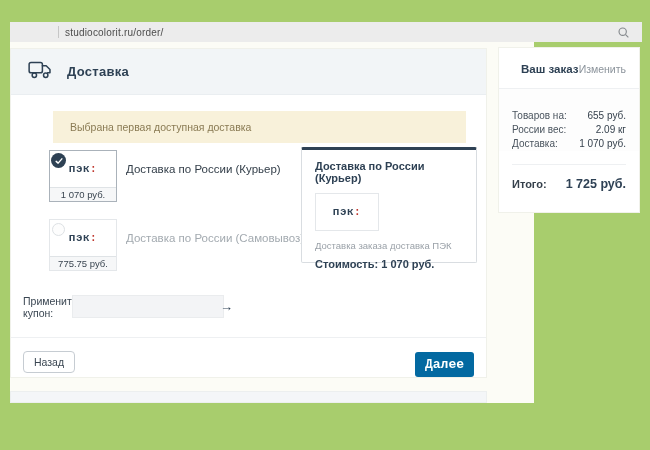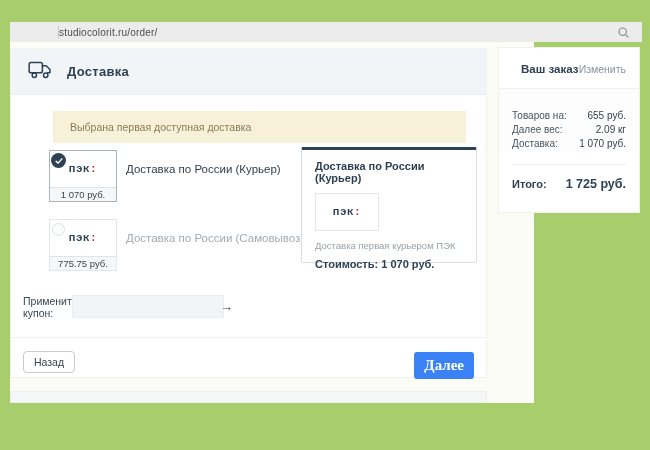--- a/index.html
+++ b/index.html
@@ -10,21 +10,21 @@
     position:relative;
     overflow:hidden;
   }
 
   
   .browser-bar {
     position:absolute; left:10px; top:22px; width:632px; height:20px;
     background:#ececec; display:flex; align-items:center;
   }
   .addr-sep { width:1px; height:12px; background:#c6c6c6; margin-left:48px; }
-  .addr-url { font-size:10px; color:#4d4d4d; margin-left:0; letter-spacing:.2px; }
+  .addr-url { font-size:10px; color:#4d4d4d; margin-left:6px; letter-spacing:.2px; }
   .addr-search { margin-left:auto; margin-right:12px; display:flex; align-items:center; cursor:pointer; }
 
   
   .page {
     position:absolute; left:10px; top:42px; width:524px; height:361px;
     background:#fcfcf6;
   }
 
   
   .main-card {
@@ -102,23 +102,23 @@
   .bottom-divider { position:absolute; left:0; top:288px; width:100%; border-top:1px solid #eef0f2; }
 
   .btn-back {
     position:absolute; left:12px; top:302px;
     background:#fff; border:1px solid #c6ccd2; border-radius:4px;
     font-size:10.5px; color:#3a4652; padding:4px 10px; cursor:pointer;
     font-family:"Liberation Sans",sans-serif;
   }
   .btn-next {
     position:absolute; right:12px; top:303px;
-    background:#3b82f6; border:none; border-radius:3px;
-    font-size:15px; font-weight:bold; color:#fff; padding:5px 10px; cursor:pointer;
-    font-family:Liberation Serif, serif;
+    background:#0369a1; border:none; border-radius:3px;
+    font-size:13px; font-weight:bold; color:#fff; padding:5px 10px; cursor:pointer;
+    font-family:Liberation Mono, monospace;
   }
 
   
   .sidebar {
     position:absolute; left:488px; top:5px; width:142px; height:166px;
     background:#fff; border:1px solid #f0f1ea;
   }
   .sb-header { display:flex; justify-content:space-between; align-items:center; padding:15px 13px 13px; }
   .sb-title { font-size:11.5px; font-weight:bold; color:#2e4154;padding-left:9px; }
   .sb-edit  { font-size:10.5px; color:#8b939b; cursor:pointer; }
@@ -190,21 +190,21 @@
       </div>
       <div class="opt-price">775.75 руб.</div>
     </div>
     <div class="opt-label gray" style="top:183px;">Доставка по России (Самовывоз)</div>
 
     <div class="detail-card">
       <div class="detail-title">Доставка по России (Курьер)</div>
       <div class="detail-logo-box">
         <span class="pek"><span>пэк</span><span class="colon">:</span></span>
       </div>
-      <div class="detail-desc">Доставка первая курьером ПЭК</div>
+      <div class="detail-desc">Доставка заказа доставка ПЭК</div>
       <div class="detail-cost">Стоимость: 1 070 руб.</div>
     </div>
 
     <div class="coupon-label">
       <div>Применить</div>
       <div>купон:</div>
     </div>
     <div class="coupon-box">
       <input class="coupon-input" type="text" style="">
       <button class="coupon-go">→</button>
@@ -221,21 +221,21 @@
       <span class="sb-title">Ваш заказ</span>
       <span class="sb-edit">Изменить</span>
     </div>
     <div class="sb-div"></div>
     <div class="sb-body">
       <div class="sb-row">
         <span class="lbl">Товаров на:</span>
         <span class="val">655 руб.</span>
       </div>
       <div class="sb-row">
-        <span class="lbl">Далее вес:</span>
+        <span class="lbl">России вес:</span>
         <span class="val">2.09 кг</span>
       </div>
       <div class="sb-row">
         <span class="lbl">Доставка:</span>
         <span class="val">1 070 руб.</span>
       </div>
     </div>
     <div class="sb-div2"></div>
     <div class="sb-total">
       <span class="lbl">Итого:</span>

